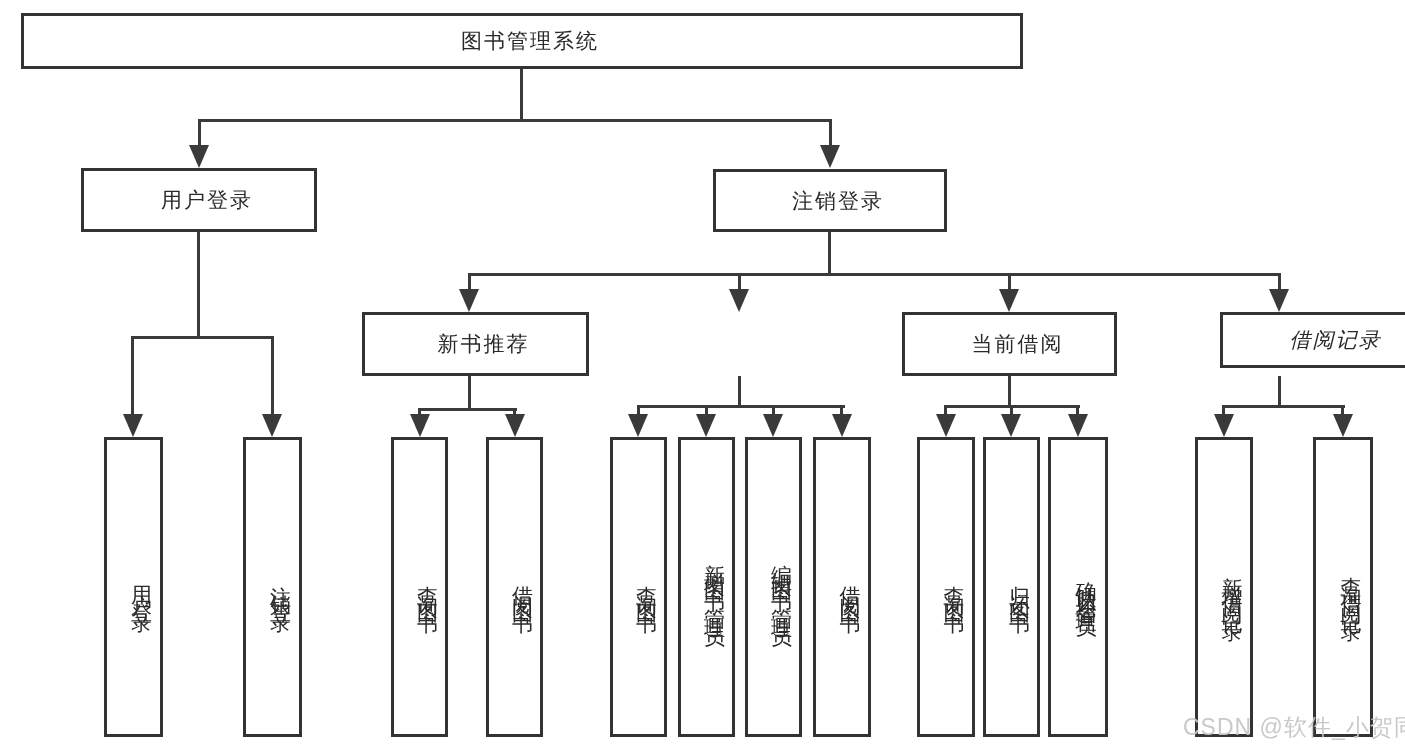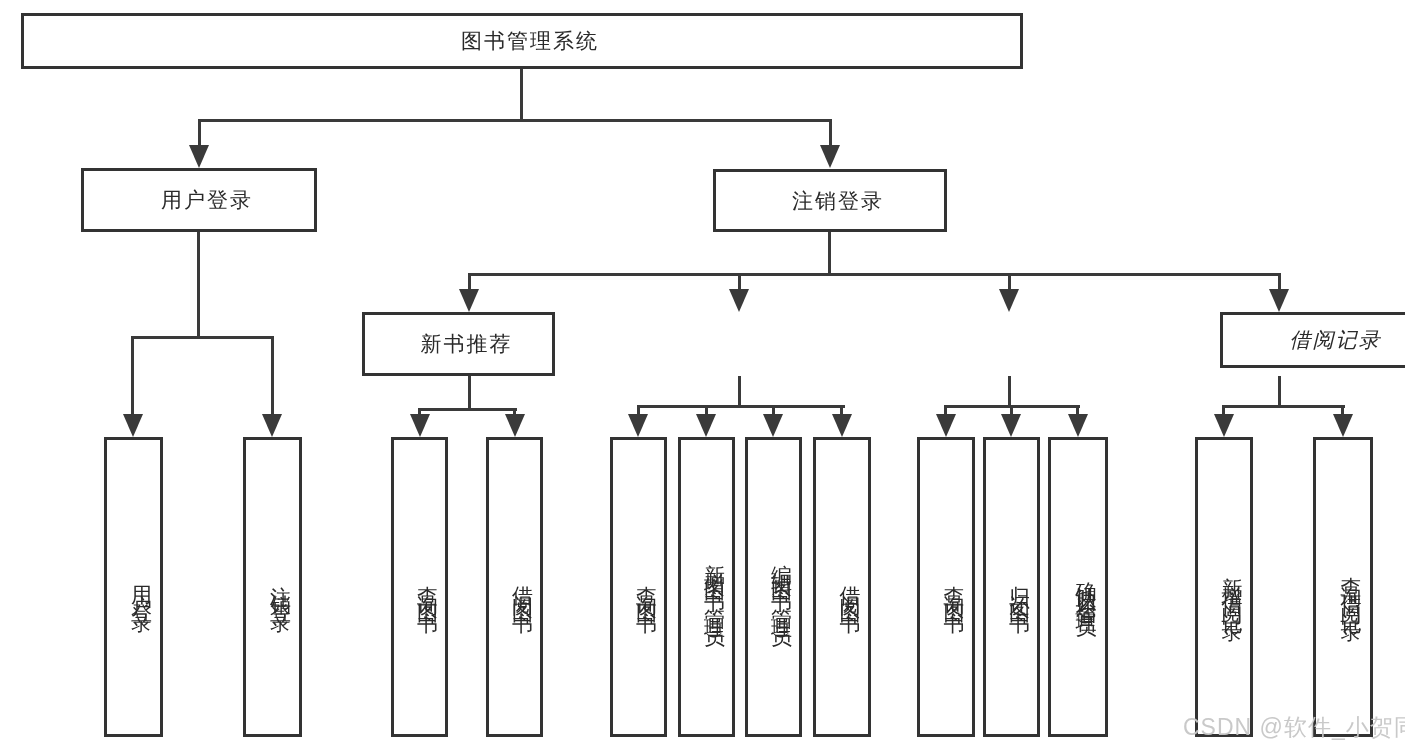--- a/index.html
+++ b/index.html
@@ -92,22 +92,25 @@
   <div class="hline" style="left:468px; top:273px; width:813px; height:3px;"></div>
   <div class="vline" style="left:468px; top:276px; width:3px; height:16px;"></div>
   <div class="arrowhead" style="left:459px; top:289px;"></div>
   <div class="vline" style="left:738px; top:276px; width:3px; height:16px;"></div>
   <div class="arrowhead" style="left:729px; top:289px;"></div>
   <div class="vline" style="left:1008px; top:276px; width:3px; height:16px;"></div>
   <div class="arrowhead" style="left:999px; top:289px;"></div>
   <div class="vline" style="left:1278px; top:276px; width:3px; height:16px;"></div>
   <div class="arrowhead" style="left:1269px; top:289px;"></div>
 
-  <div class="box" style="left:362px; top:312px; width:193px; height:64px;">
+  <div class="box" style="left:362px; top:312px; width:227px; height:64px;">
     <span class="lbl">新书推荐</span>
+  </div>
+  <div class="box" style="left:902px; top:312px; width:215px; height:64px;">
+    <span class="lbl">当前借阅</span>
   </div>
   <div class="box" style="left:1220px; top:312px; width:215px; height:56px;font-style:italic;">
     <span class="lbl">借阅记录</span>
   </div>
 
   <div class="vline" style="left:468px; top:376px; width:3px; height:32px;"></div>
   <div class="hline" style="left:418px; top:408px; width:99px; height:3px;"></div>
   <div class="vline" style="left:418px; top:411px; width:3px; height:8px;"></div>
   <div class="arrowhead" style="left:410px; top:414px;"></div>
   <div class="vline" style="left:513px; top:411px; width:3px; height:8px;"></div>

